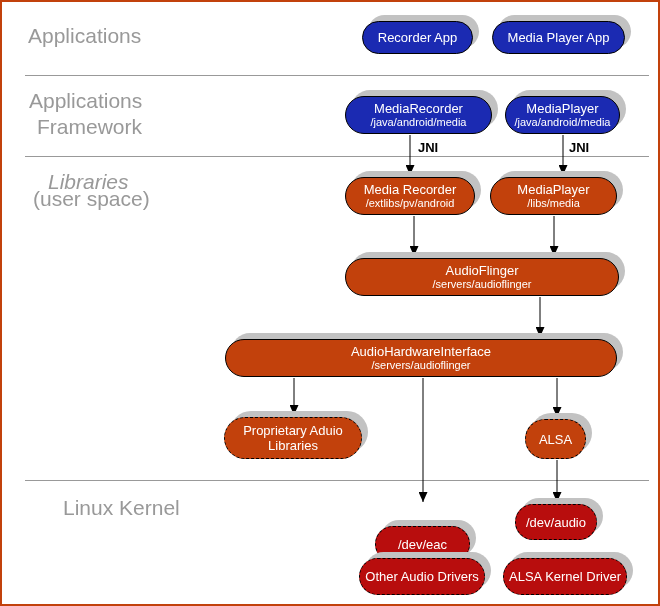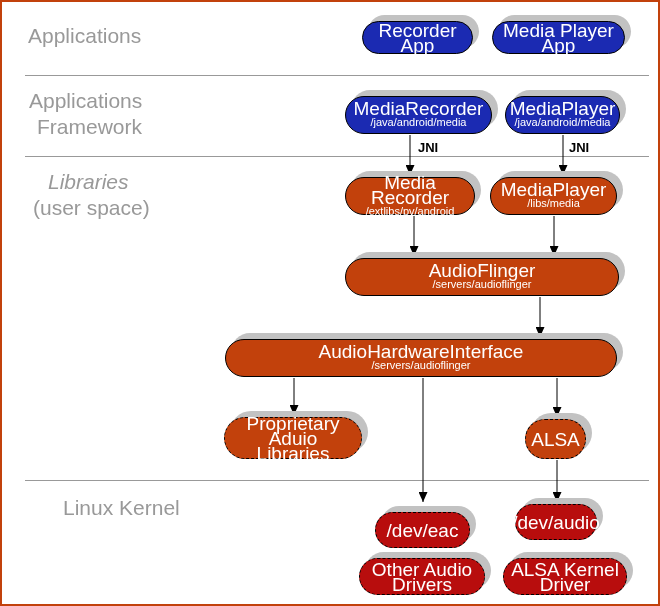--- a/index.html
+++ b/index.html
@@ -36,21 +36,21 @@
     flex-direction: column;
     justify-content: center;
     align-items: center;
     text-align: center;
     box-shadow: 6px -6px 0 #c2c2c2;
   }
   .pill.dashed { border: 1.6px dashed #000000; }
   .blue  { background: #1b2ab2; }
   .green { background: #c2410c; }
   .red   { background: #b80d0d; }
-  .t { font-size: 19px; line-height: 15px; }
+  .t { font-size: 13px; line-height: 15px; }
   .s { font-size: 11px; line-height: 13px; }
   .jni {
     position: absolute;
     color: #000000;
     font-size: 13px;
     font-weight: bold;
     white-space: nowrap;
   }
   #connector-layer {
     position: absolute;
@@ -61,30 +61,30 @@
   #recorder-app      { left: 360px; top: 19px;  width: 111px; height: 33px; }
   #media-player-app  { left: 490px; top: 19px;  width: 133px; height: 33px; }
   #media-recorder-fw { left: 343px; top: 94px;  width: 147px; height: 38px; }
   #media-player-fw   { left: 503px; top: 94px;  width: 115px; height: 38px; }
   #media-recorder-lib{ left: 343px; top: 175px; width: 130px; height: 38px; }
   #media-player-lib  { left: 488px; top: 175px; width: 127px; height: 38px; }
   #audio-flinger     { left: 343px; top: 256px; width: 274px; height: 38px; }
   #audio-hw          { left: 223px; top: 337px; width: 392px; height: 38px; }
   #proprietary       { left: 222px; top: 415px; width: 138px; height: 42px; padding: 0 6px; }
   #alsa              { left: 523px; top: 417px; width: 61px;  height: 40px; }
-  #dev-eac           { left: 373px; top: 510px; width: 95px;  height: 36px; }
+  #dev-eac           { left: 373px; top: 524px; width: 95px;  height: 36px; }
   #dev-audio         { left: 513px; top: 502px; width: 82px;  height: 36px; }
   #other-drivers     { left: 357px; top: 556px; width: 126px; height: 37px; }
   #alsa-driver       { left: 493px; top: 556px; width: 124px; height: 37px; margin-left: 8px; }
   
   #lbl-apps     { left: 26px; top: 22px;  }
   #lbl-fw-1     { left: 27px; top: 87px;  }
   #lbl-fw-2     { left: 35px; top: 113px; }
   #lbl-lib-1    { left: 46px; top: 168px; font-style: italic; }
-  #lbl-lib-2    { left: 31px; top: 194px; }
+  #lbl-lib-2    { left: 31px; top: 185px; }
   #lbl-kernel   { left: 25px; top: 494px; margin-left: 36px; }
   #divider-1 { top: 73px; }
   #divider-2 { top: 154px; }
   #divider-3 { top: 478px; }
   #jni-left  { left: 416px; top: 138px; }
   #jni-right { left: 567px; top: 138px; }
 </style>
 </head>
 <body>
 

